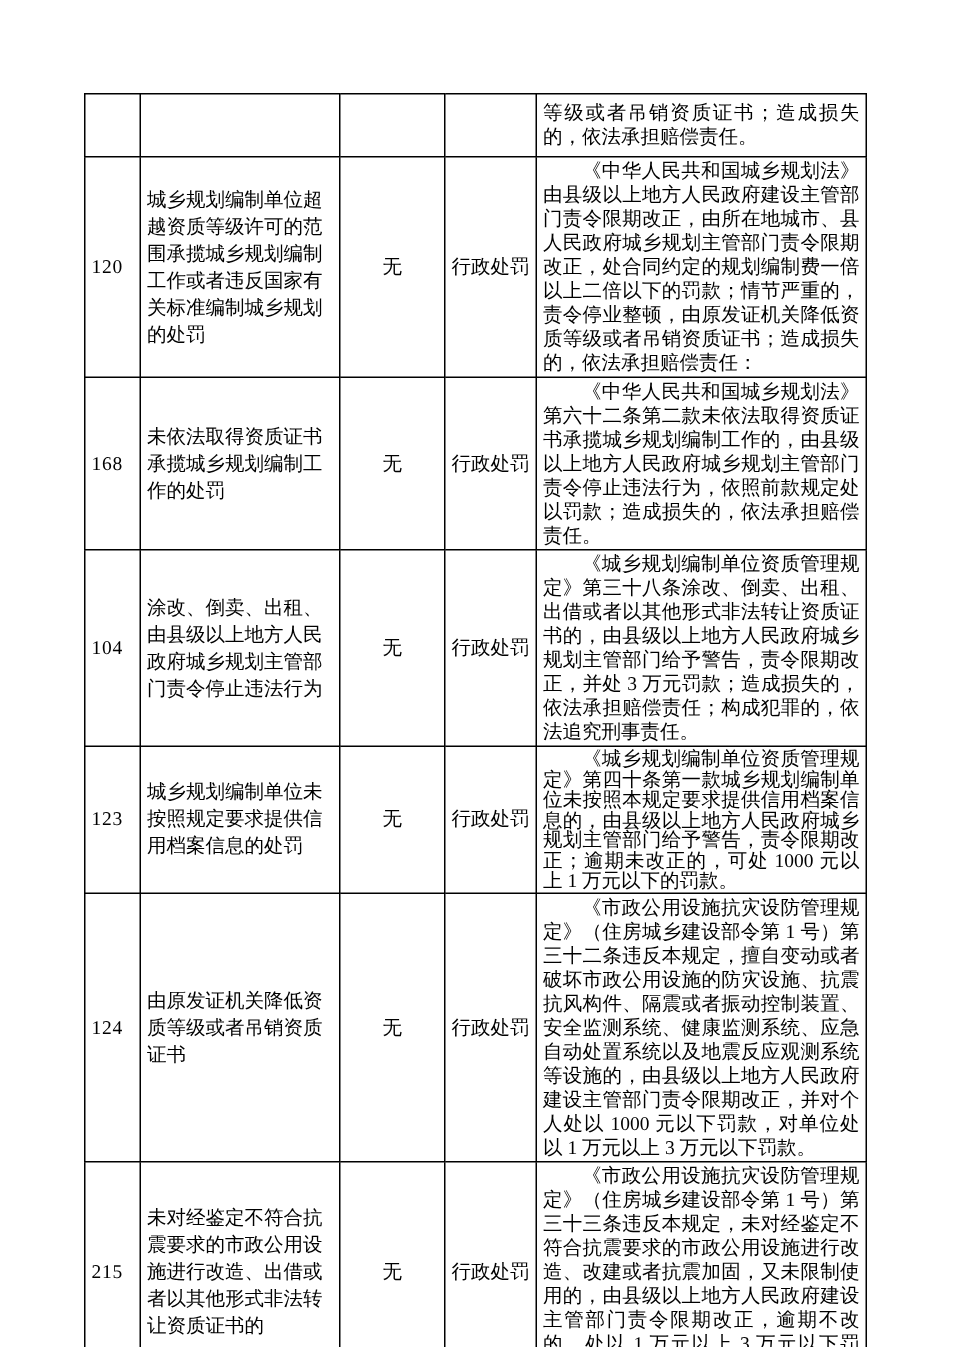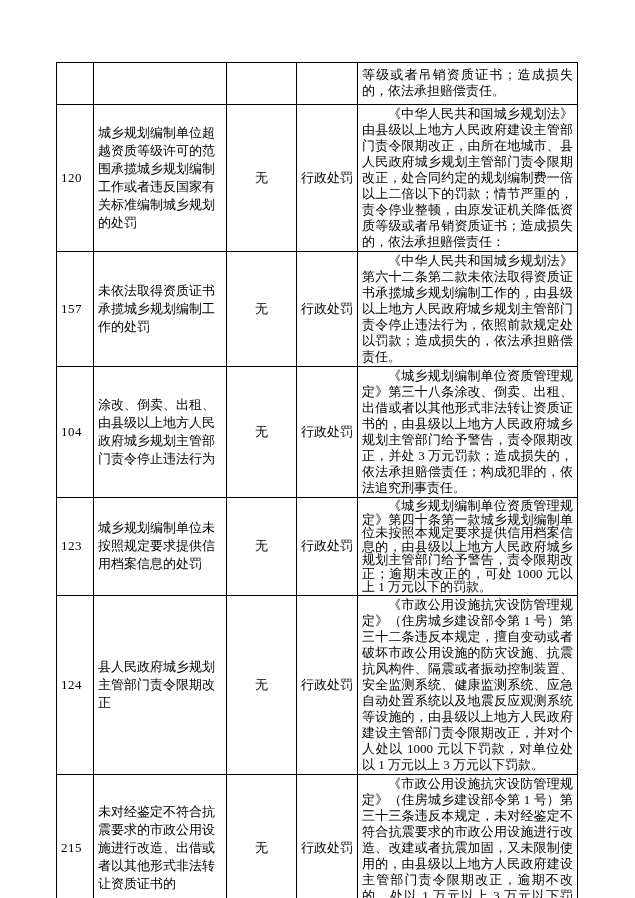--- a/index.html
+++ b/index.html
@@ -90,21 +90,21 @@
 
       <tr class="r-120">
         <td class="c-num">120</td>
         <td class="c-item">城乡规划编制单位超越资质等级许可的范围承揽城乡规划编制工作或者违反国家有关标准编制城乡规划的处罚</td>
         <td class="c-mid">无</td>
         <td class="c-mid">行政处罚</td>
         <td class="c-basis">《中华人民共和国城乡规划法》由县级以上地方人民政府建设主管部门责令限期改正，由所在地城市、县人民政府城乡规划主管部门责令限期改正，处合同约定的规划编制费一倍以上二倍以下的罚款；情节严重的，责令停业整顿，由原发证机关降低资质等级或者吊销资质证书；造成损失的，依法承担赔偿责任：</td>
       </tr>
 
       <tr class="r-121">
-        <td class="c-num">157</td>
+        <td class="c-num">168</td>
         <td class="c-item">未依法取得资质证书承揽城乡规划编制工作的处罚</td>
         <td class="c-mid">无</td>
         <td class="c-mid">行政处罚</td>
         <td class="c-basis">《中华人民共和国城乡规划法》第六十二条第二款未依法取得资质证书承揽城乡规划编制工作的，由县级以上地方人民政府城乡规划主管部门责令停止违法行为，依照前款规定处以罚款；造成损失的，依法承担赔偿责任。</td>
       </tr>
 
       <tr class="r-122">
         <td class="c-num">104</td>
         <td class="c-item">涂改、倒卖、出租、由县级以上地方人民政府城乡规划主管部门责令停止违法行为</td>
         <td class="c-mid">无</td>
@@ -115,21 +115,21 @@
       <tr class="r-123">
         <td class="c-num">123</td>
         <td class="c-item">城乡规划编制单位未按照规定要求提供信用档案信息的处罚</td>
         <td class="c-mid">无</td>
         <td class="c-mid">行政处罚</td>
         <td class="c-basis compact">《城乡规划编制单位资质管理规定》第四十条第一款城乡规划编制单位未按照本规定要求提供信用档案信息的，由县级以上地方人民政府城乡规划主管部门给予警告，责令限期改正；逾期未改正的，可处 1000 元以上 1 万元以下的罚款。</td>
       </tr>
 
       <tr class="r-124">
         <td class="c-num">124</td>
-        <td class="c-item">县人民政府城乡规划主管部门责令限期改正</td>
+        <td class="c-item">由原发证机关降低资质等级或者吊销资质证书</td>
         <td class="c-mid">无</td>
         <td class="c-mid">行政处罚</td>
         <td class="c-basis">《市政公用设施抗灾设防管理规定》（住房城乡建设部令第 1 号）第三十二条违反本规定，擅自变动或者破坏市政公用设施的防灾设施、抗震抗风构件、隔震或者振动控制装置、安全监测系统、健康监测系统、应急自动处置系统以及地震反应观测系统等设施的，由县级以上地方人民政府建设主管部门责令限期改正，并对个人处以 1000 元以下罚款，对单位处以 1 万元以上 3 万元以下罚款。</td>
       </tr>
 
       <tr class="r-125">
         <td class="c-num">215</td>
         <td class="c-item">未对经鉴定不符合抗震要求的市政公用设施进行改造、出借或者以其他形式非法转让资质证书的</td>
         <td class="c-mid">无</td>
         <td class="c-mid">行政处罚</td>

